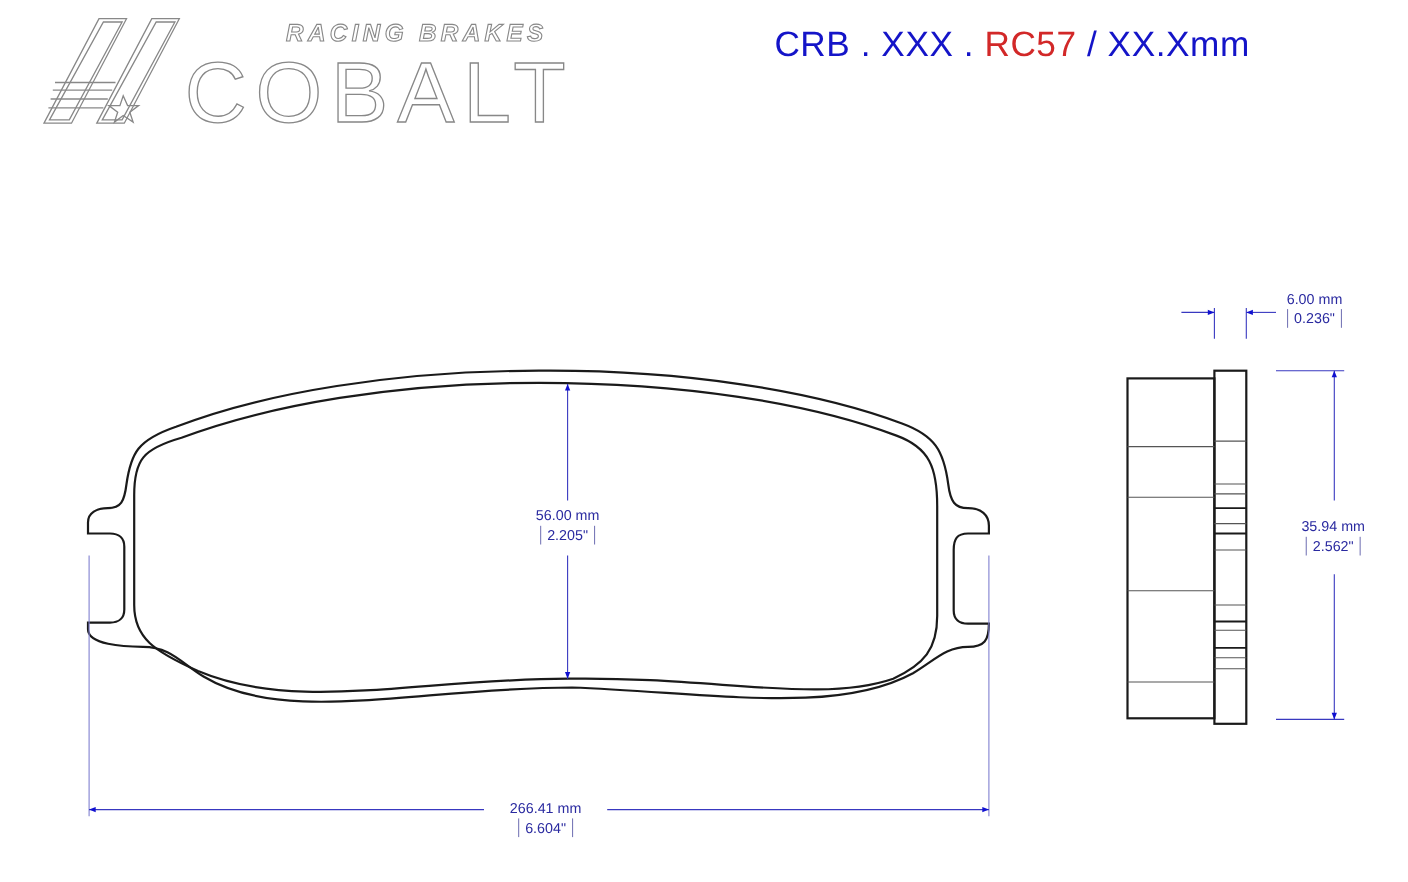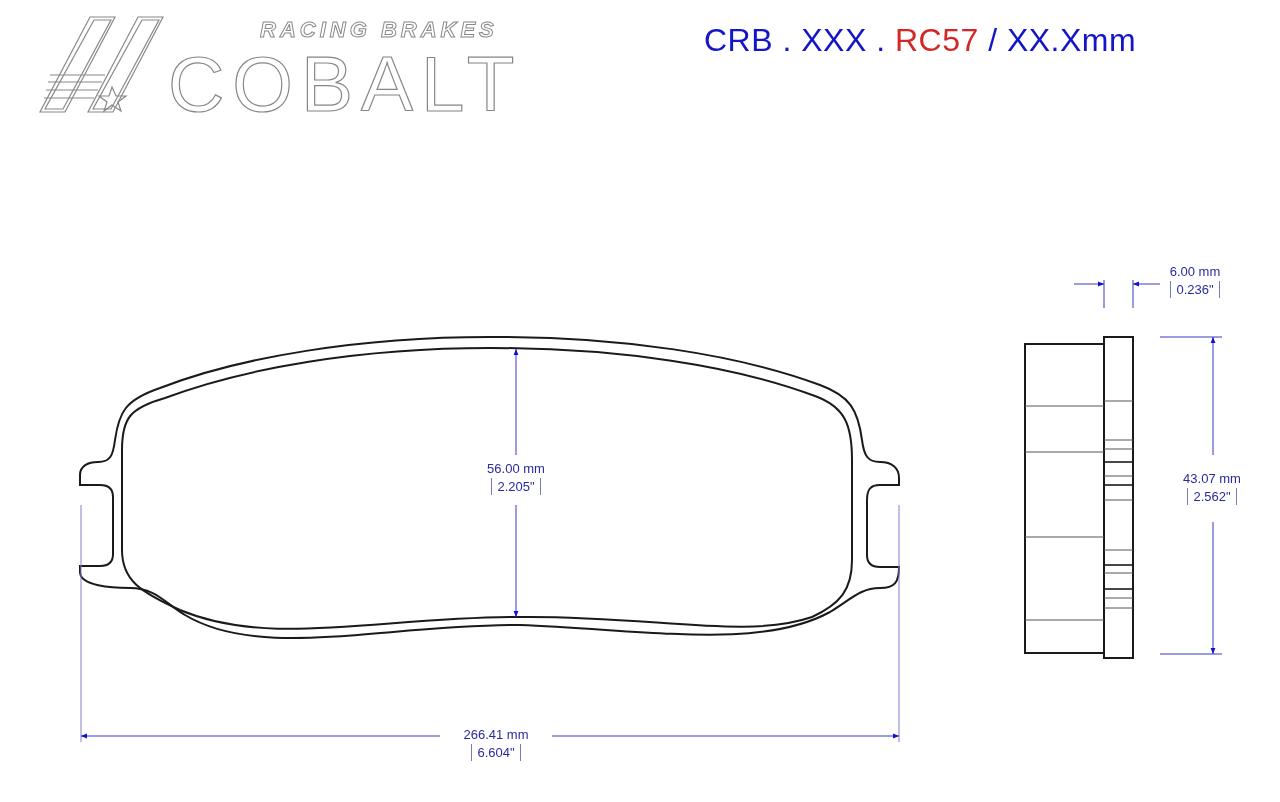--- a/index.html
+++ b/index.html
@@ -156,15 +156,15 @@
   <div>266.41 mm</div>
   <div class="in">6.604"</div>
 </div>
 
 <div class="dim-label" style="left:1155px;top:264px;width:80px;">
   <div>6.00 mm</div>
   <div class="in">0.236"</div>
 </div>
 
 <div class="dim-label" style="left:1172px;top:471px;width:80px;">
-  <div>43.07 mm</div>
+  <div>35.94 mm</div>
   <div class="in">2.562"</div>
 </div>
 
 </body></html>

